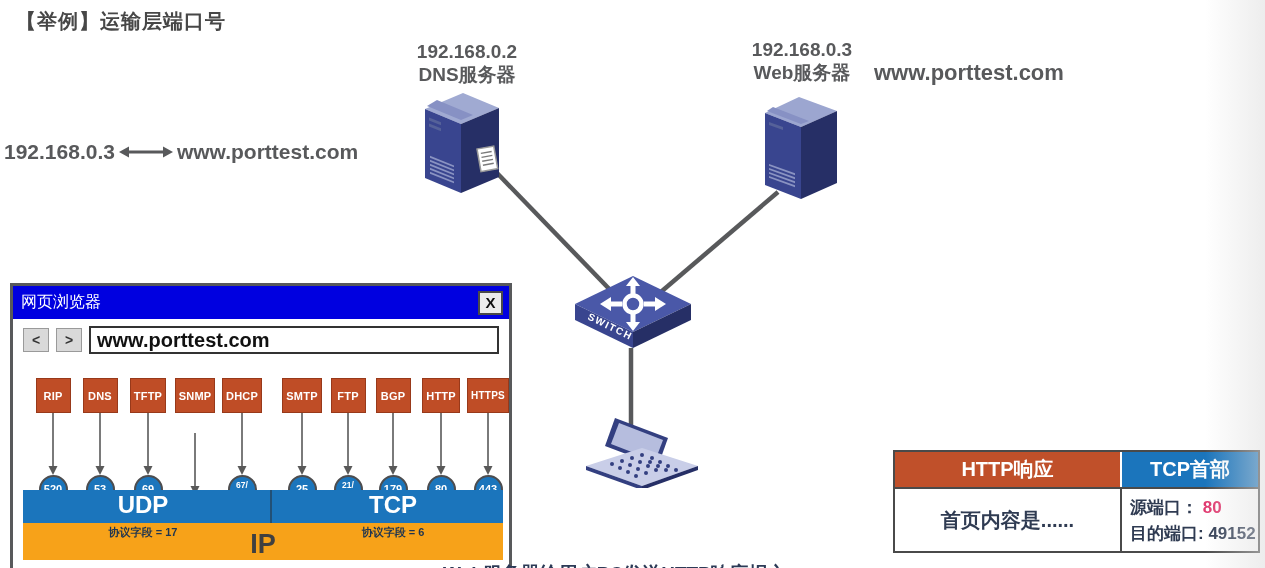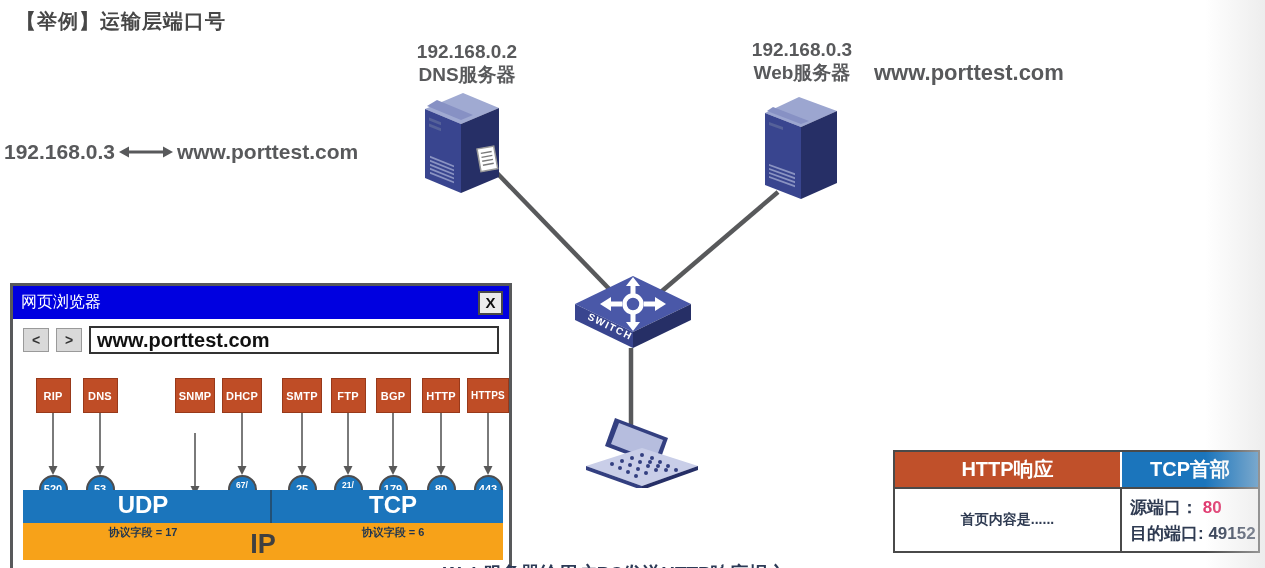--- a/index.html
+++ b/index.html
@@ -86,21 +86,21 @@
     font-size:19px; font-weight:bold; color:#2c3a56; white-space:nowrap; overflow:hidden;
   }
 
   
   .resp-table { left:893px; top:450px; width:367px; height:103px; border:2px solid #4a4a4a; background:#fff; display:flex; flex-direction:column; }
   .resp-head { display:flex; height:37px; border-bottom:2px solid #4a4a4a; }
   .resp-head .cell { display:flex; align-items:center; justify-content:center; color:#fff; font-size:20px; font-weight:bold; }
   .th-http { width:227px; background:#c0502a; border-right:2px solid #ffffff; }
   .th-tcp  { flex:1; background:#1b75bc; }
   .resp-body { display:flex; flex:1; }
-  .td-content { width:227px; border-right:2px solid #4a4a4a; display:flex; align-items:center; justify-content:center; font-size:14px; font-weight:bold; color:#2f3b52; }
+  .td-content { width:227px; border-right:2px solid #4a4a4a; display:flex; align-items:center; justify-content:center; font-size:20px; font-weight:bold; color:#2f3b52; }
   .td-ports { flex:1; display:flex; flex-direction:column; justify-content:center; padding-left:8px; gap:3px; font-size:17px; font-weight:bold; color:#2f3b52; }
   .pink { color:#e13a70; }
 
   .edge-shade { right:0; top:0; width:60px; height:568px; background:linear-gradient(to right, rgba(230,230,230,0) 0%, rgba(222,222,222,0.55) 100%); pointer-events:none; }
 </style>
 </head>
 <body>
 
 <div class="page">
 
@@ -240,20 +240,30 @@
     <div class="proto-col" style="left:87px; top:92px;">
       <div class="proto-box">DNS</div>
       <svg class="proto-arrow" width="12" height="62" viewBox="0 0 12 62">
           <line x1="6" y1="0" x2="6" y2="54" stroke="#595959" stroke-width="1.6"></line>
           <polygon points="6,62 1.5,53 10.5,53" fill="#595959"></polygon>
         </svg>
       <div class="port-circle">
           <span>53</span>
         </div>
     </div>
+    <div class="proto-col" style="left:135px; top:92px;">
+      <div class="proto-box">TFTP</div>
+      <svg class="proto-arrow" width="12" height="62" viewBox="0 0 12 62">
+          <line x1="6" y1="0" x2="6" y2="54" stroke="#595959" stroke-width="1.6"></line>
+          <polygon points="6,62 1.5,53 10.5,53" fill="#595959"></polygon>
+        </svg>
+      <div class="port-circle">
+          <span>69</span>
+        </div>
+    </div>
     <div class="proto-col" style="left:182px; top:92px;gap:20px;">
       <div class="proto-box">SNMP</div>
       <svg class="proto-arrow" width="12" height="62" viewBox="0 0 12 62">
           <line x1="6" y1="0" x2="6" y2="54" stroke="#595959" stroke-width="1.6"></line>
           <polygon points="6,62 1.5,53 10.5,53" fill="#595959"></polygon>
         </svg>
       <div class="port-circle">
           <span>161</span>
         </div>
     </div>

